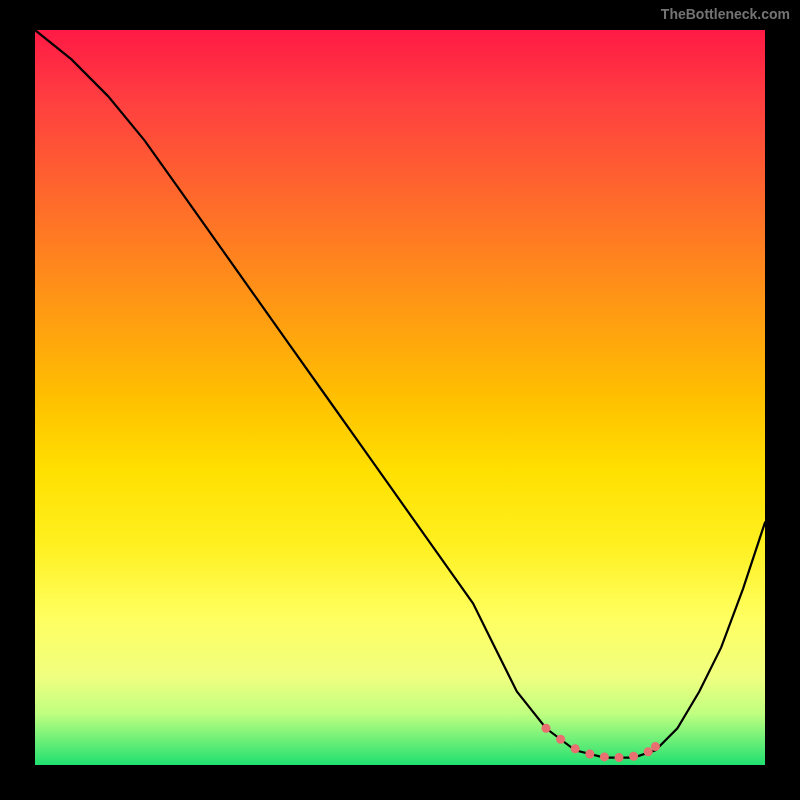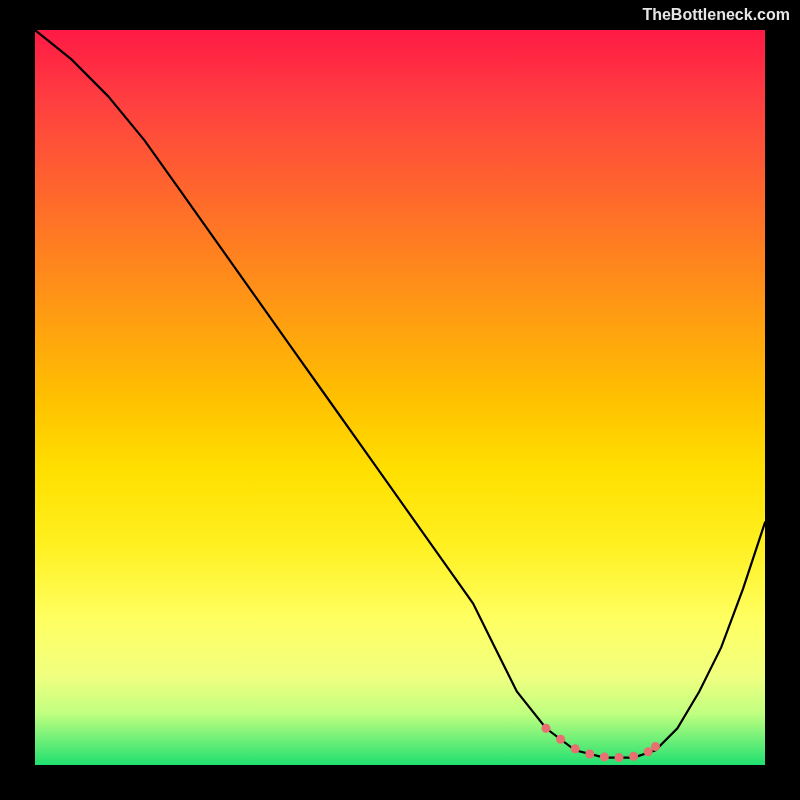--- a/index.html
+++ b/index.html
@@ -8,22 +8,22 @@
     background: #000;
     width: 800px;
     height: 800px;
     position: relative;
     font-family: Arial, sans-serif;
   }
   .watermark {
     position: absolute;
     top: 6px;
     right: 10px;
-    color: #e5e5e5;
-    font-size: 16px;
+    color: #737373;
+    font-size: 14px;
     font-weight: bold;
     z-index: 10;
     text-align: right;
   }
   .plot-area {
     position: absolute;
     left: 35px;
     top: 30px;
     width: 730px;
     height: 735px;

